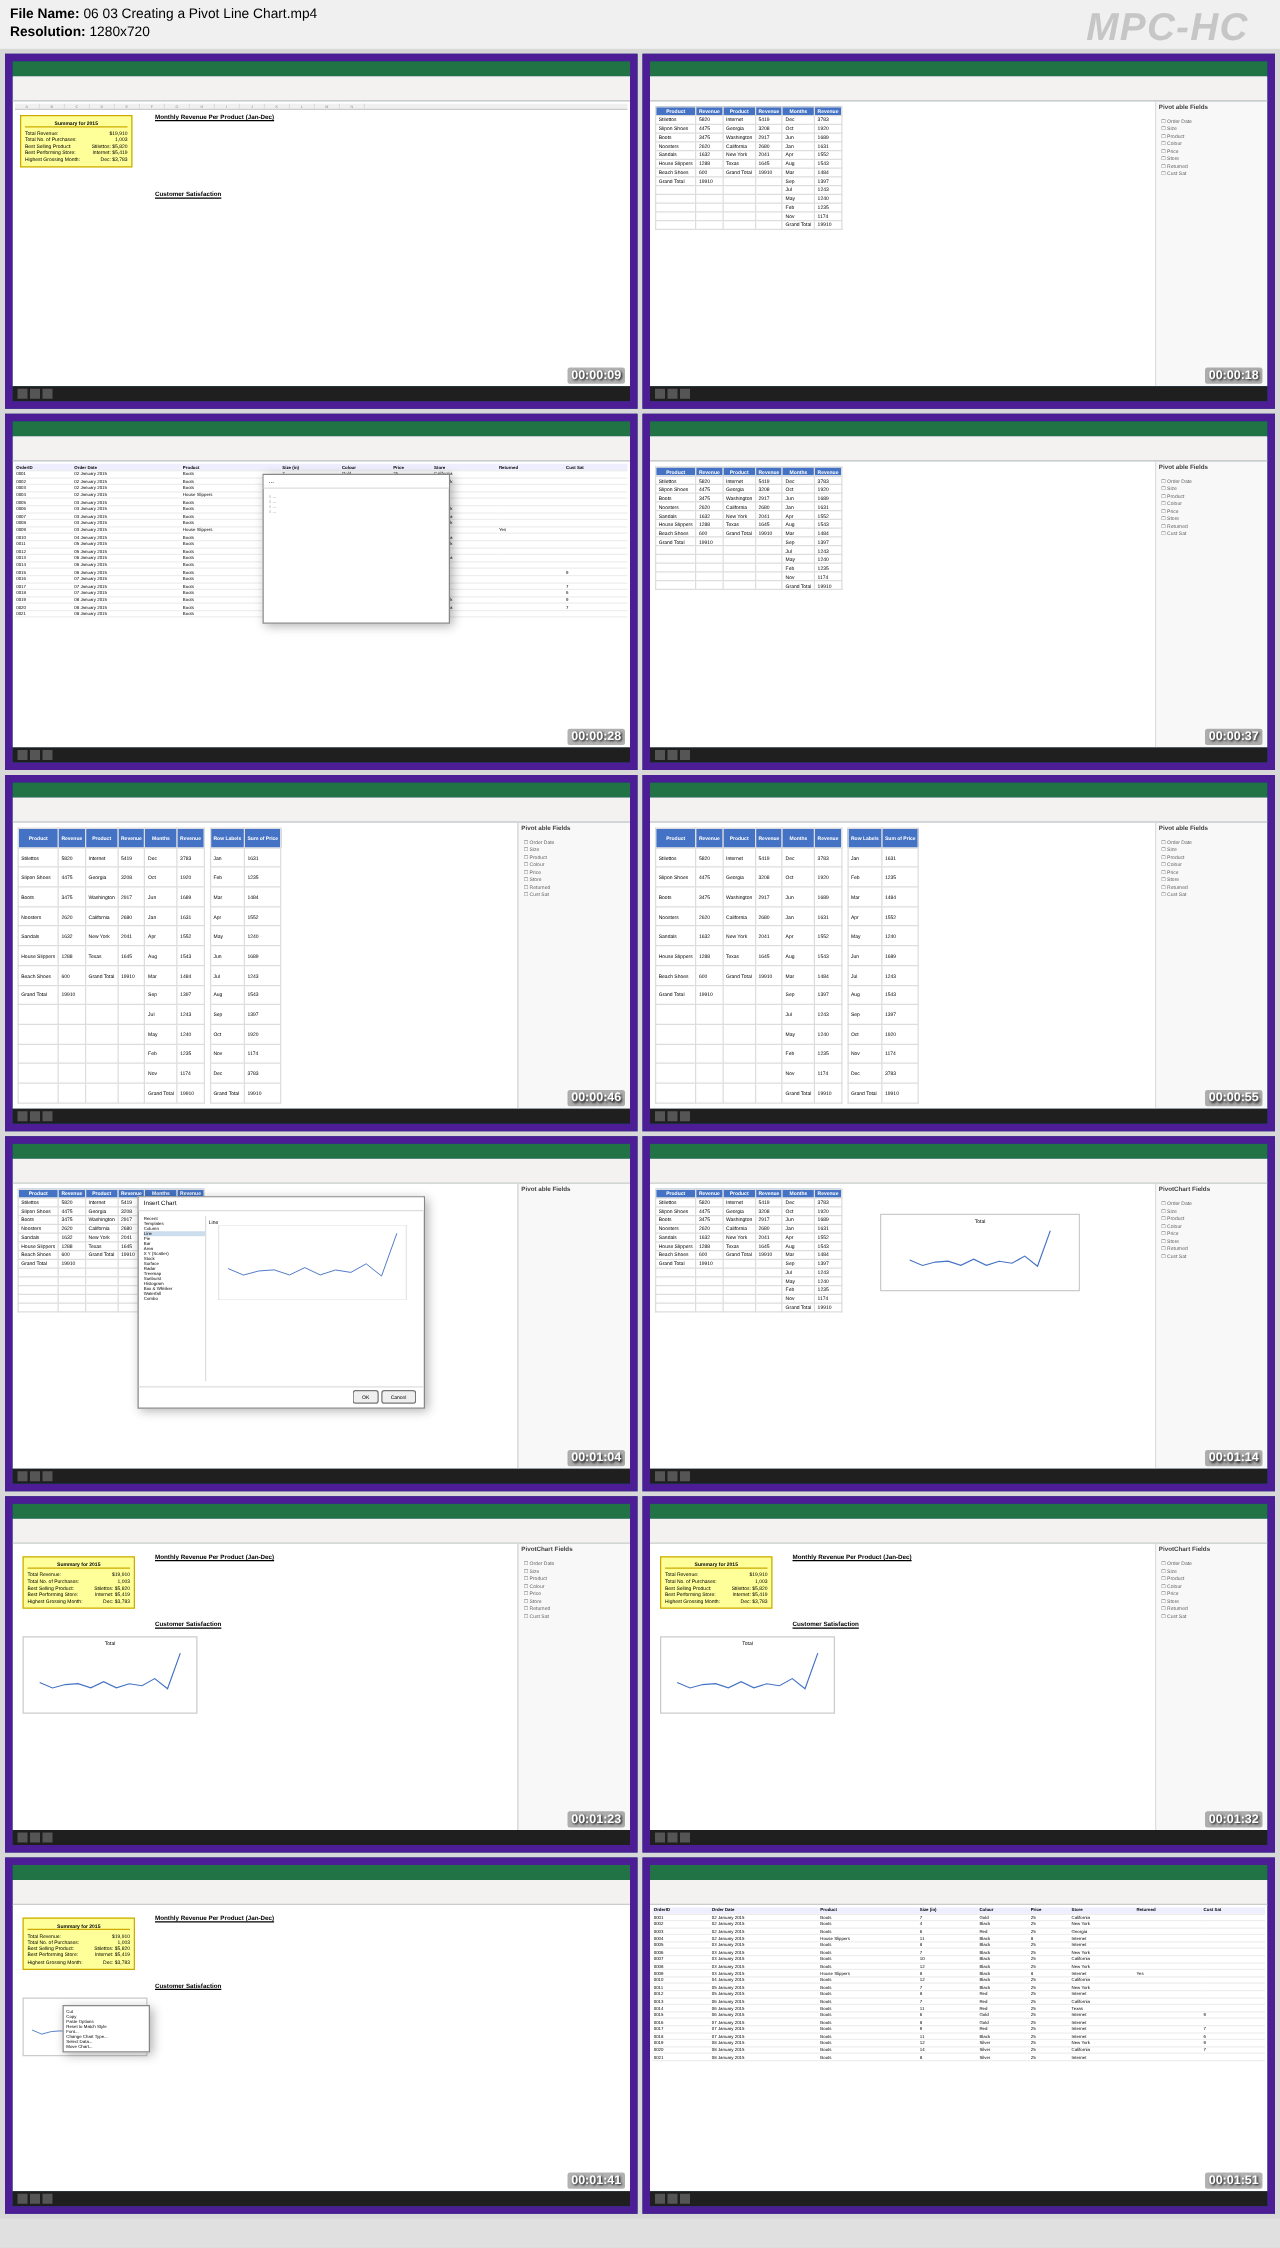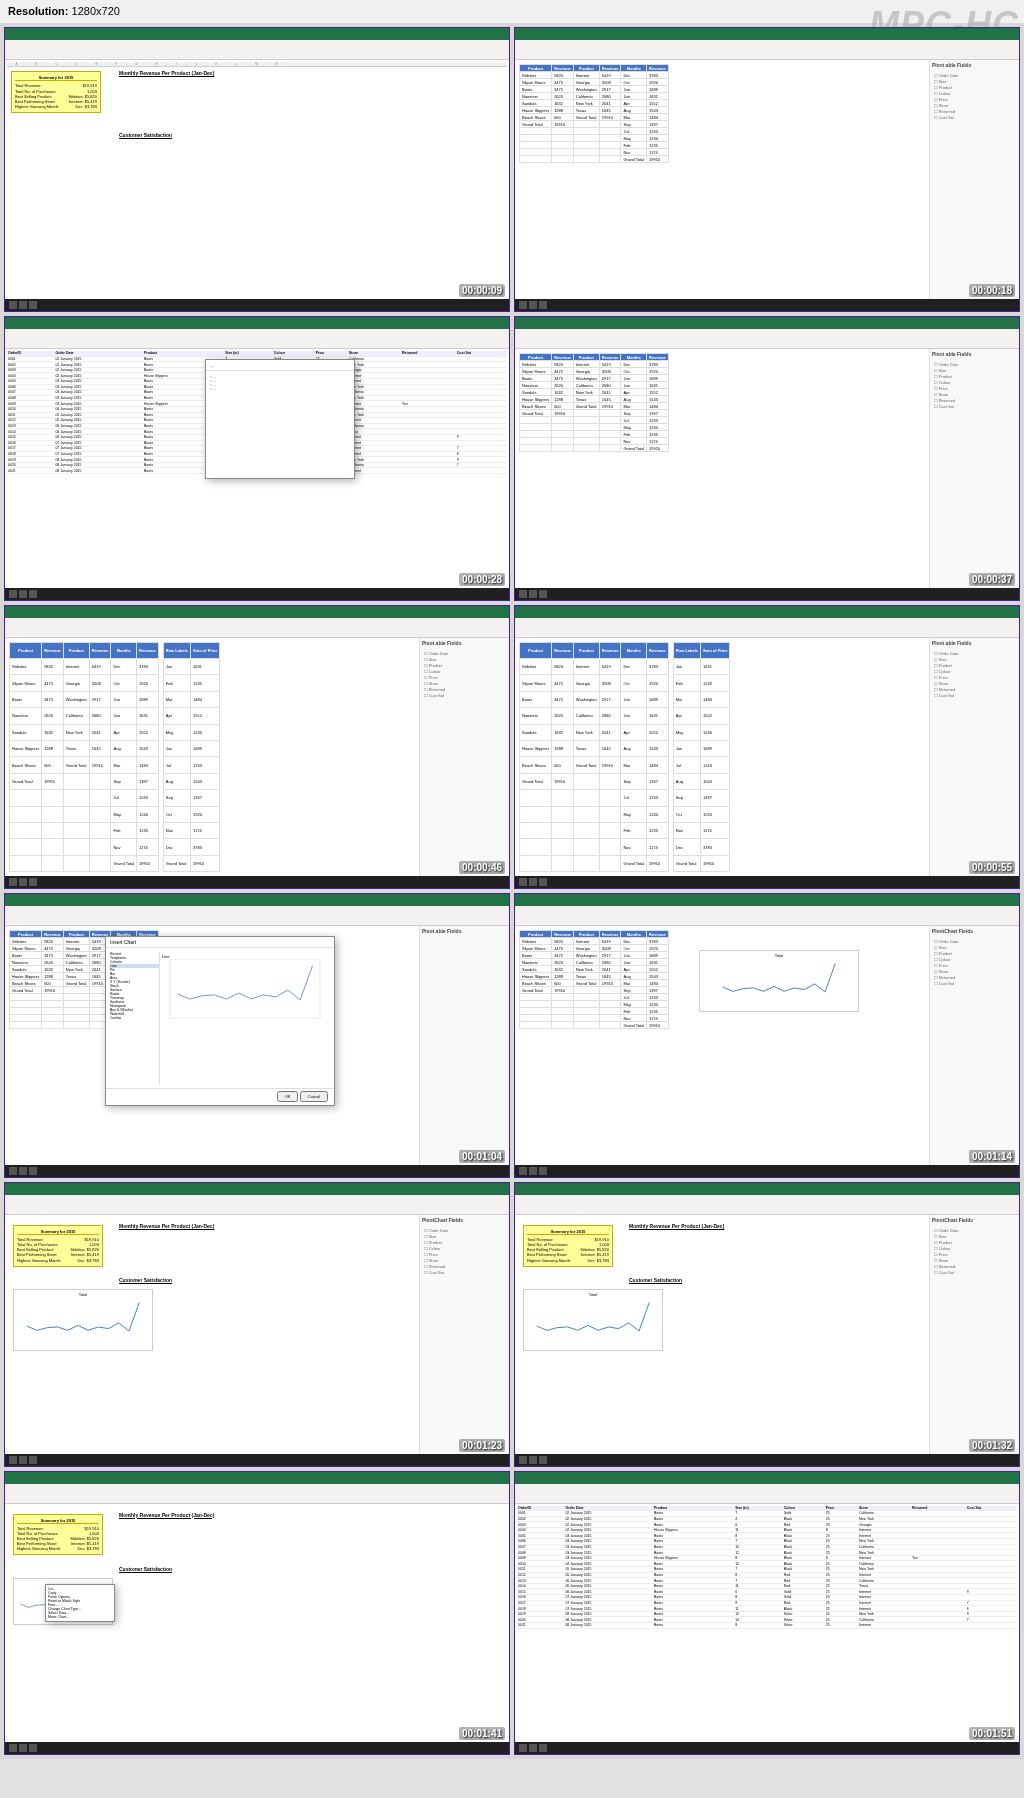--- a/index.html
+++ b/index.html
@@ -1,21 +1,21 @@
 <!DOCTYPE html>
 <html><head>
 <meta charset="utf-8">
 <style>
 * { margin: 0; padding: 0; box-sizing: border-box; }
 body { font-family: "Segoe UI", Arial, sans-serif; background: #e0e0e0; width: 1024px; }
 .header { background: #f0f0f0; padding: 4px 8px; position: relative; font-size: 11px; }
 .header .info-line { line-height: 1.4; }
-.watermark { position: absolute; right: 5px; top: 4px; font-size: 36px; font-weight: bold; color: rgba(180,180,180,0.7); font-style: italic; letter-spacing: 1px; }
+.watermark { position: absolute; right: 25px; top: 4px; font-size: 31px; font-weight: bold; color: rgba(180,180,180,0.7); font-style: italic; letter-spacing: 1px; }
 .grid { display: grid; grid-template-columns: 1fr 1fr; gap: 4px; padding: 4px; background: #d8d8d8; }
-.thumb { background: #0c4a6e; position: relative; aspect-ratio: 1280/720; overflow: hidden; border: 1px solid #4c1d95; }
+.thumb { background: #0c4a6e; position: relative; aspect-ratio: 1280/720; overflow: hidden; border: 6px solid #4c1d95; }
 .excel-chrome { background: #217346; height: 12px; width: 100%; }
 .excel-ribbon { background: #f3f2f1; height: 20px; border-bottom: 1px solid #ccc; font-size: 4px; padding: 2px 4px; color: #555; }
 .excel-body { display: flex; height: calc(100% - 44px); }
 .sheet-area { flex: 1; background: #fff; position: relative; font-size: 4px; padding: 2px; }
 .field-panel { width: 90px; background: #f8f8f8; border-left: 1px solid #ddd; font-size: 4px; padding: 2px; }
 .field-panel-title { font-weight: bold; font-size: 5px; color: #444; margin-bottom: 2px; }
 .taskbar { background: #1f1f1f; height: 12px; position: absolute; bottom: 0; left: 0; right: 0; display: flex; align-items: center; padding: 0 4px; }
 .taskbar-item { width: 8px; height: 8px; background: #555; margin-right: 2px; }
 .timestamp { position: absolute; bottom: 14px; right: 4px; color: #fff; text-shadow: 1px 1px 2px #000; font-size: 10px; font-weight: bold; background: rgba(0,0,0,0.3); padding: 1px 3px; border-radius: 2px; }
 .summary-box { background: #ffff99; border: 1px solid #ccaa00; padding: 3px; font-size: 4px; width: 90px; margin: 4px; }
@@ -35,20 +35,21 @@
 .section-label { font-size: 5px; font-weight: bold; margin: 2px 4px; text-decoration: underline; }
 .field-list { font-size: 4px; color: #666; padding: 2px; }
 .field-list div { margin: 1px 0; }
 .colhdrs { display: flex; font-size: 3px; color: #888; background: #f0f0f0; border-bottom: 1px solid #ccc; }
 .colhdrs span { width: 20px; text-align: center; border-right: 1px solid #ddd; }
 </style>
 </head>
 <body>
 
 <div class="header">
+  <div class="info-line"><b>File Name:</b> <span>06 03 Creating a Pivot Line Chart.mp4</span></div>
   <div class="info-line"><b>Resolution:</b> <span>1280x720</span></div>
   <div class="watermark">MPC-HC</div>
 </div>
 
 <div class="grid">
 
   <div class="thumb">
     <div class="excel-chrome"></div>
       <div class="excel-ribbon"></div>
     <div class="excel-body">

